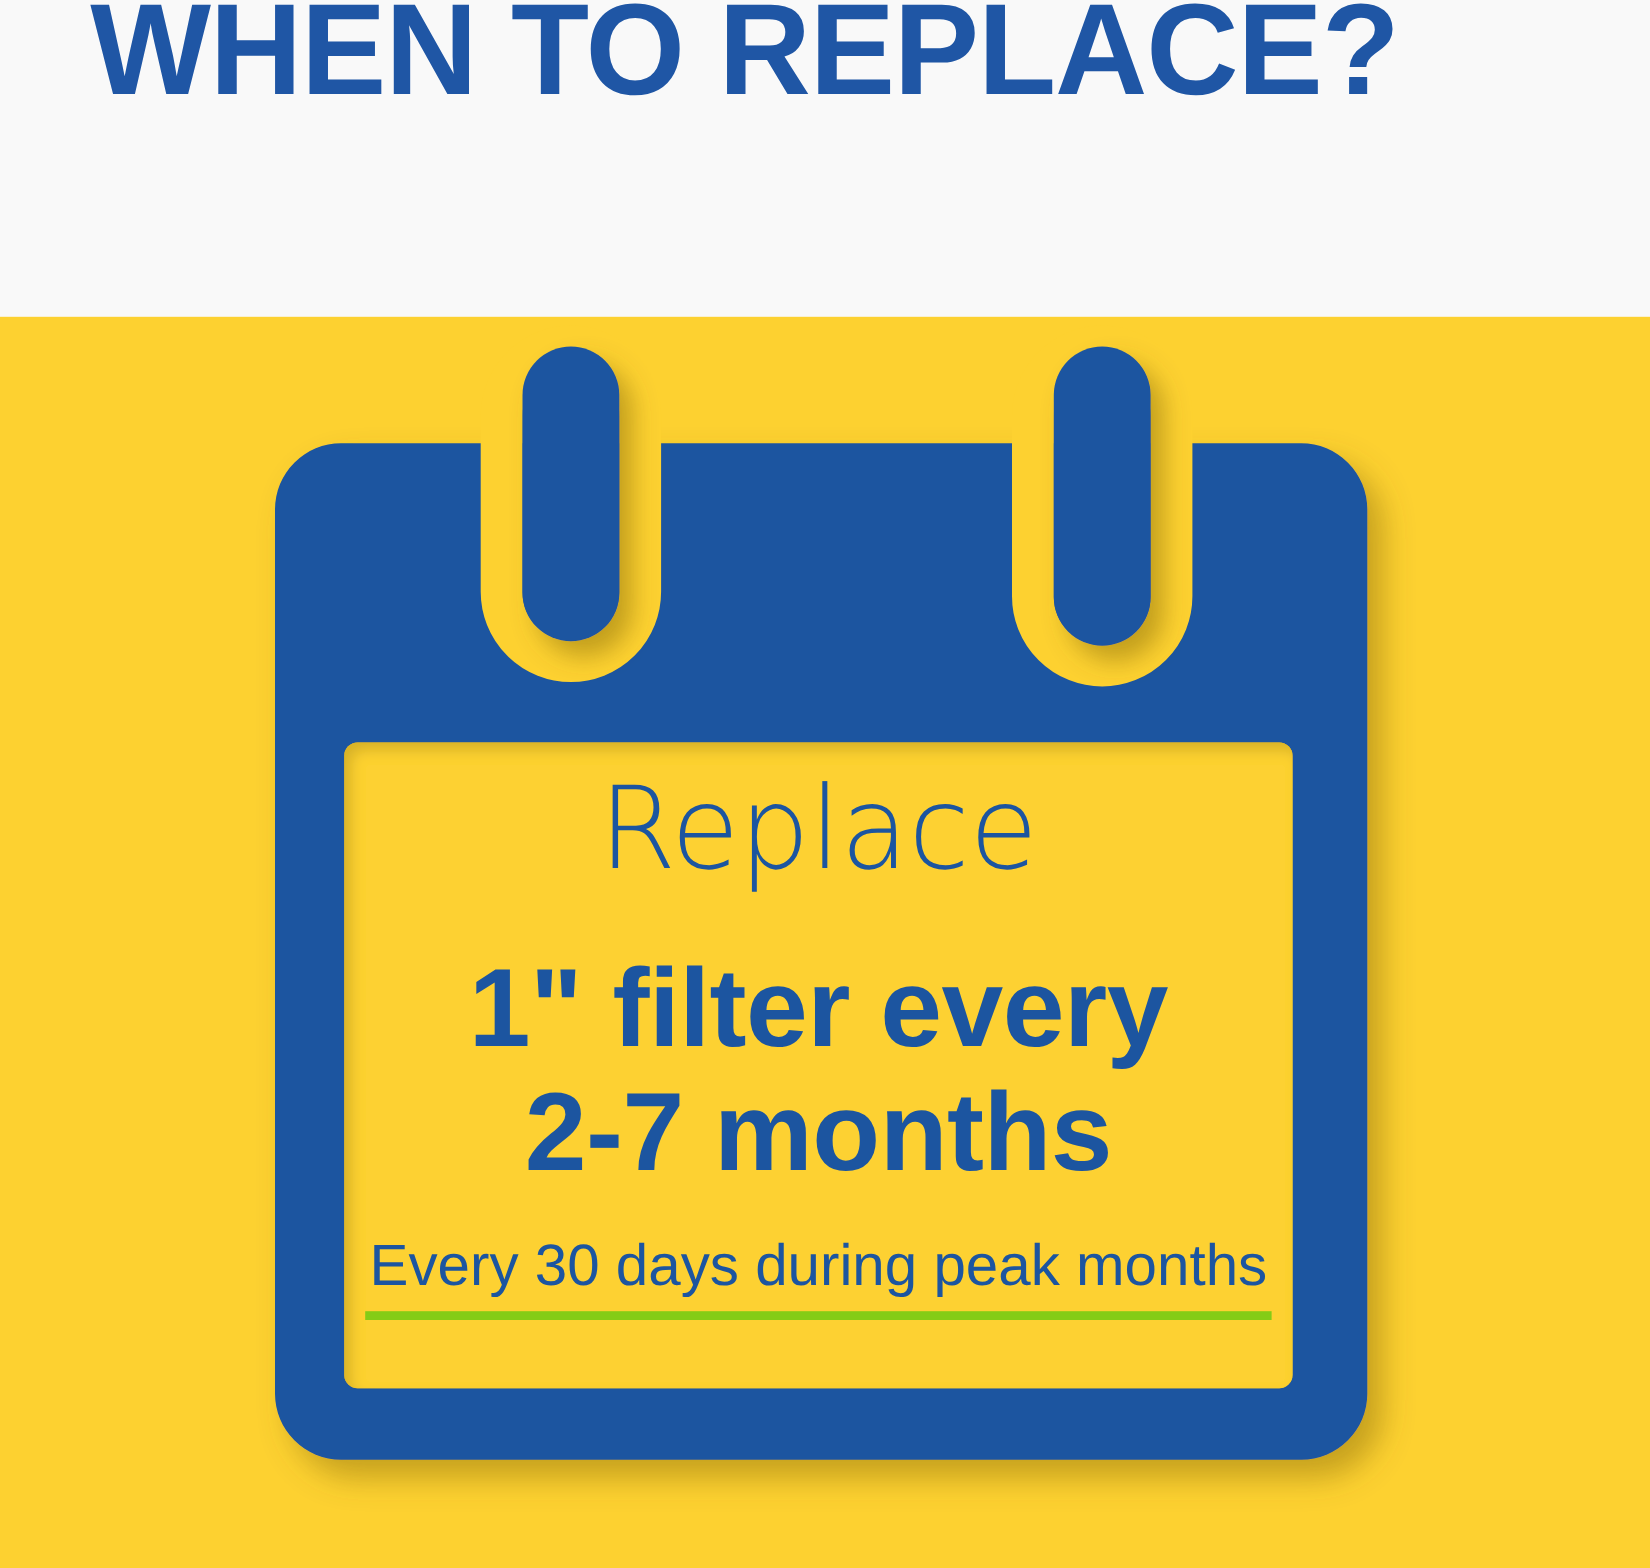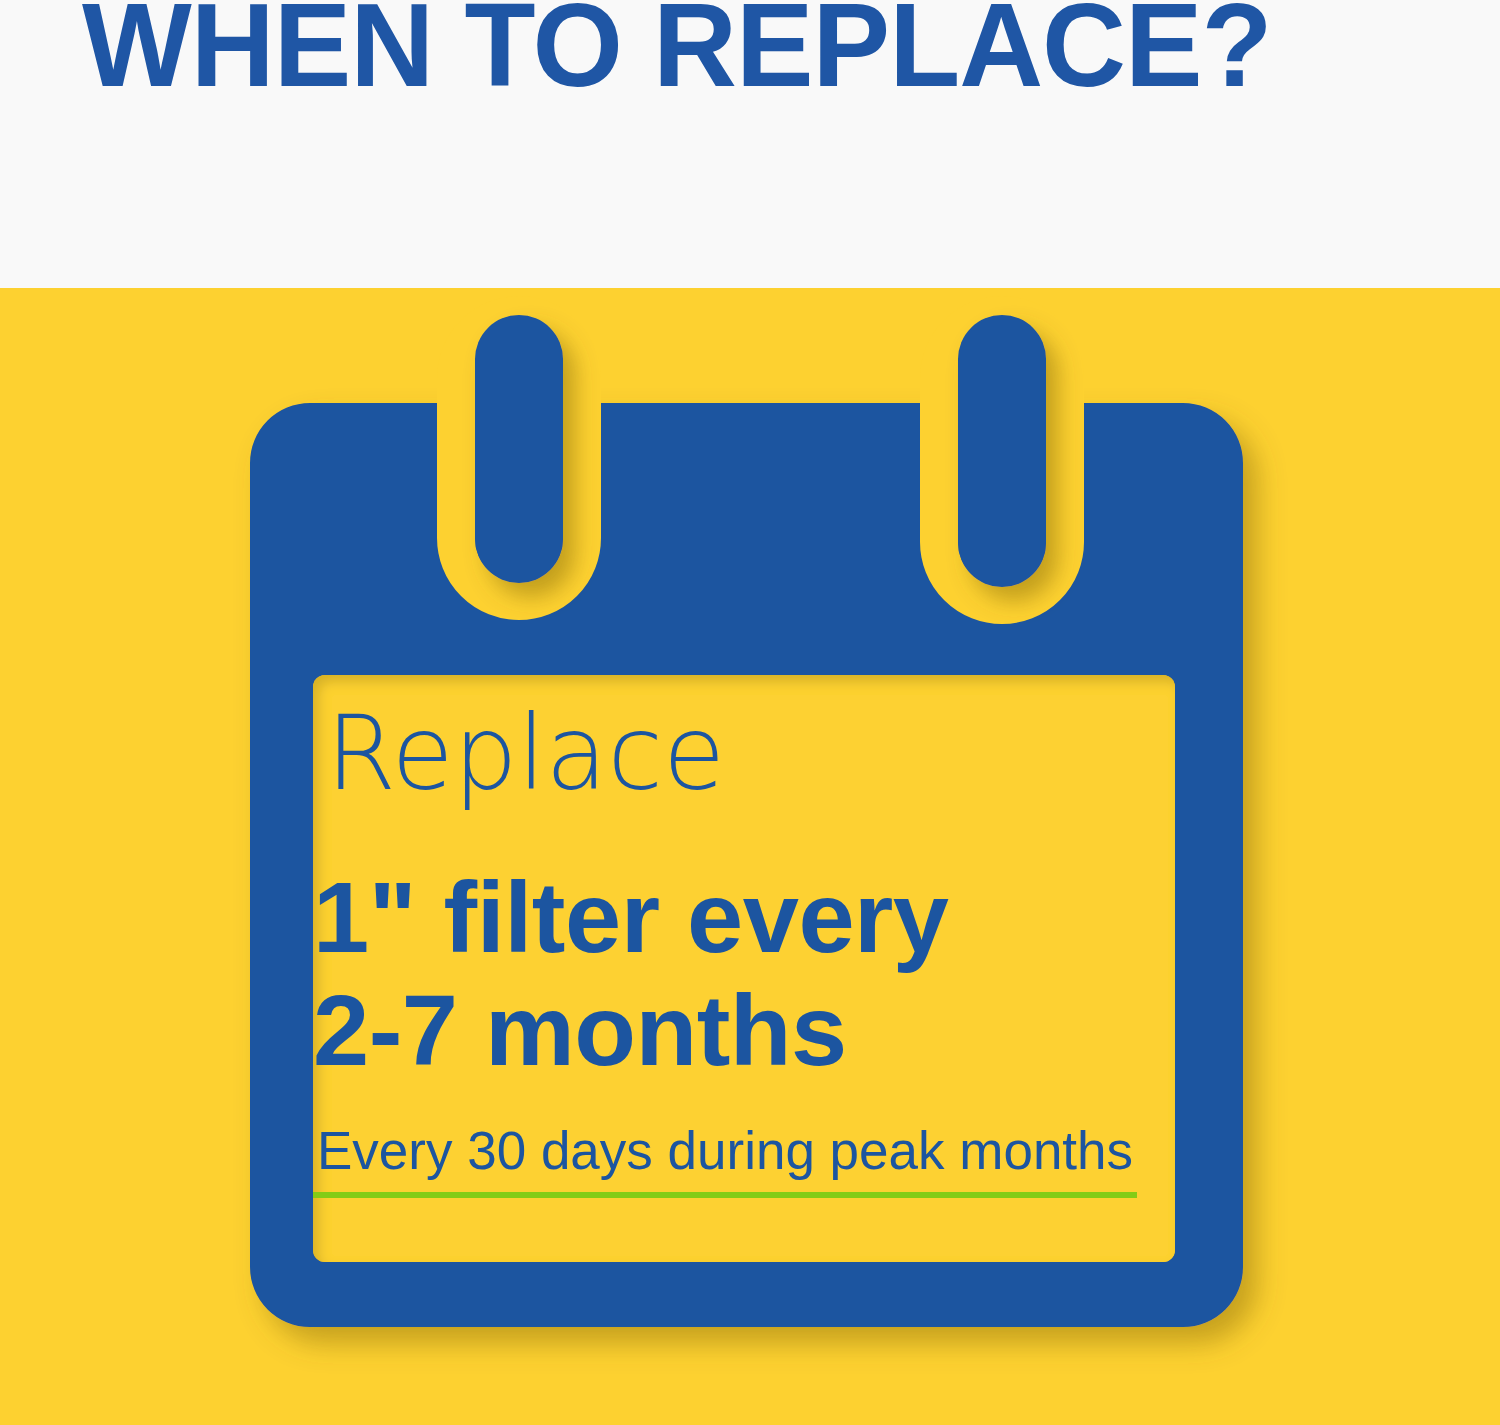--- a/index.html
+++ b/index.html
@@ -66,21 +66,21 @@
   .calendar svg { display: block; }
 
   
   .card-text {
     position: absolute;
     left: 313px;
     top: 675px;
     width: 862px;
     height: 587px;
     color: #1c55a0;
-    text-align: left;
+    text-align: center;
   }
 
   .replace-word {
     position: absolute;
     left: 0;
     top: 22px;
     width: 862px;
     font-family: "DejaVu Sans", sans-serif;
     font-weight: 300;
     font-size: 104px;
@@ -113,21 +113,21 @@
   }
   .subline {
     display: inline-block;
     font-family: "Liberation Sans Narrow", "Liberation Sans", sans-serif;
     font-weight: 400;
     font-size: 53px;
     line-height: 1.1;
     letter-spacing: 0px;
     color: #1c55a0;
     padding: 0 4px 12px 4px;
-    border-bottom: 6px solid #84cc16;
+    border-bottom: 8px solid #84cc16;
     white-space: nowrap;
   }
 </style>
 </head>
 <body>
 
 <div id="canvas">
 
   <div class="header-band">
     <div class="page-title">WHEN TO REPLACE?</div>

